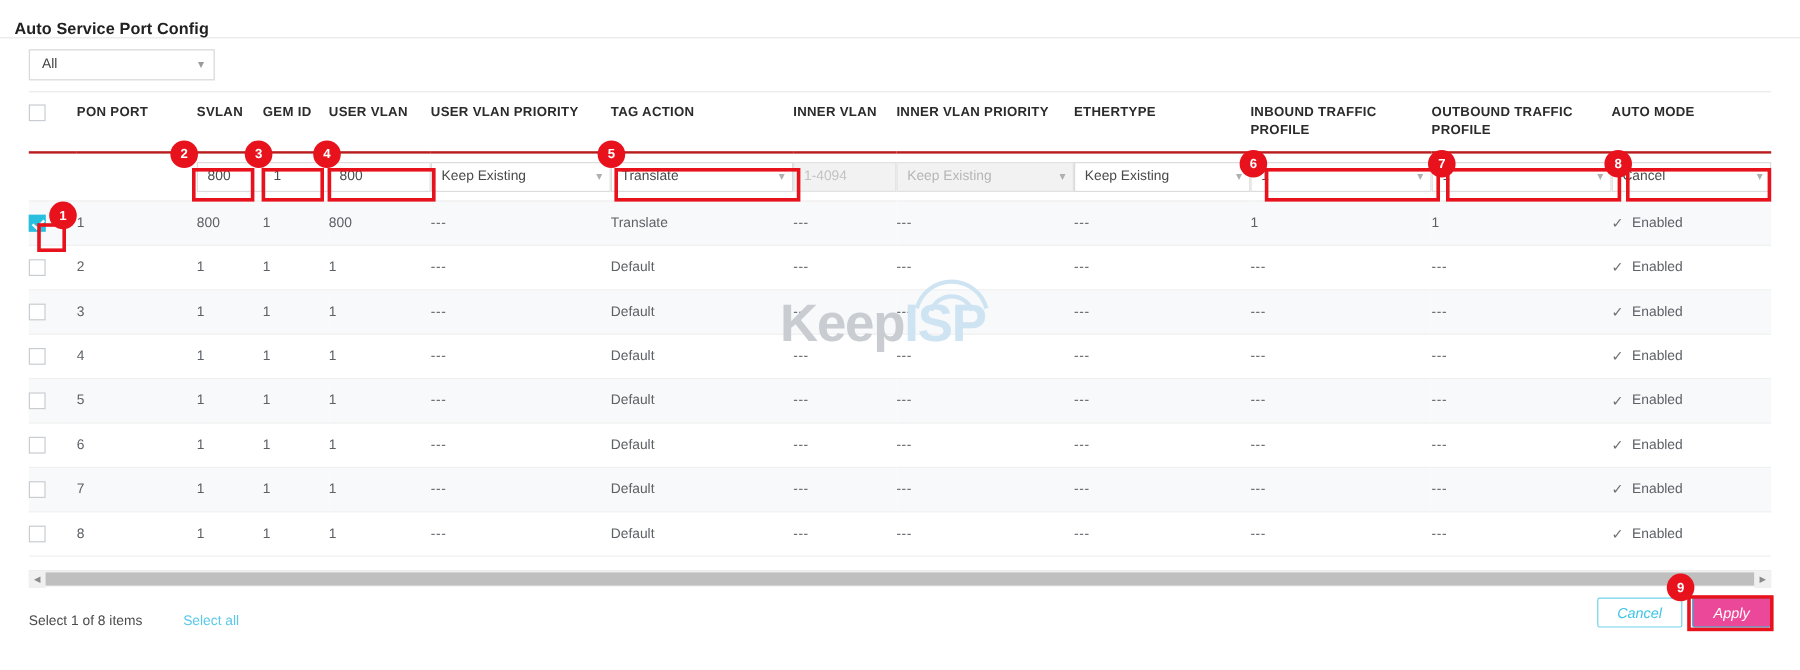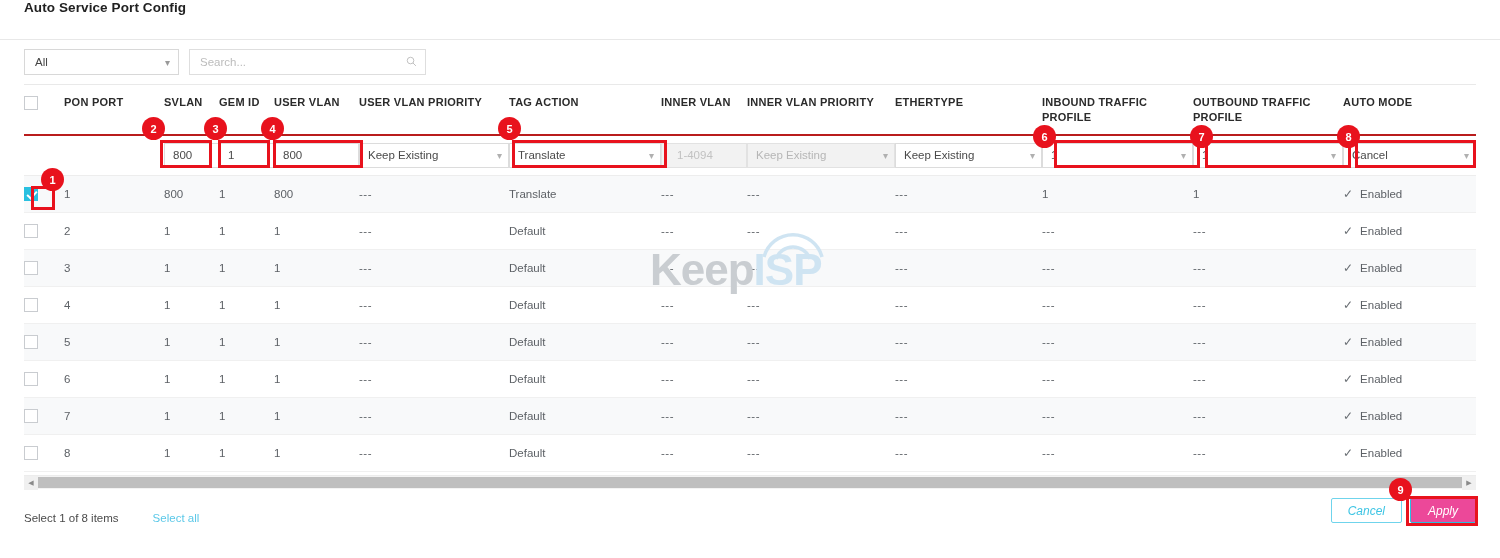--- a/index.html
+++ b/index.html
@@ -7,23 +7,23 @@
     margin: 0; padding: 0;
     width: 1500px; height: 558px;
     background: #ffffff;
     font-family: "Liberation Sans", sans-serif;
     overflow: hidden;
   }
   #root { position: relative; width: 1500px; height: 558px; background:#fff; }
 
   
   .title-bar {
-    height: 40px;
-    display: flex; align-items: flex-start;
-    padding-left: 24px;
+    height: 32px;
+    display: flex; align-items: flex-end;
+    padding-left: 12px;
     border-bottom: 1px solid #e8e8e8;
   }
   .title-bar .page-title {
     font-size: 13.5px; font-weight: bold; color: #212121; letter-spacing: .1px;
   }
 
   
   .filter-row {
     height: 44px;
     display: flex; align-items: center;
@@ -96,21 +96,21 @@
   }
 
   
   .ctl {
     height: 25px; background:#fff; border:1px solid #dcdcdc;
     display:flex; align-items:center; justify-content:space-between;
     font-size: 11.5px; color: #4a4a4a; padding: 0 6px 0 8px;
   }
   .ctl.disabled { background:#f2f2f2; color:#b6b6b6; border-color:#e2e2e2; }
   .ctl .caret { color:#b0b0b0; font-size: 10px; margin-left:4px; }
-  .ctl .ph { color:#c2c2c2;margin-left:7px; }
+  .ctl .ph { color:#c2c2c2; }
 
   .cell-pad { padding-right: 8px; }
 
   .dash { color:#9ba0a6; letter-spacing:.5px; }
   .tick { color:#6b7075; font-size:12px; margin-right:7px; }
   .am-cell { display:flex; align-items:center; }
 
   
   .wm {
     position: absolute; left: 650px; top: 245px;
@@ -167,29 +167,20 @@
 <div id="root">
 
   <div class="title-bar">
     <span class="page-title">Auto Service Port Config</span>
   </div>
 
   <div class="filter-row">
     <div class="sel-all">
       <span>All</span>
       <span class="caret">▾</span>
-    </div>
-    <div class="searchbox">
-      <span class="ph">Search...</span>
-      <span>
-        <svg viewBox="0 0 16 16">
-            <circle cx="6.6" cy="6.6" r="4.8" fill="none" stroke="#b9b9b9" stroke-width="1.3"></circle>
-            <line x1="10.2" y1="10.2" x2="14.4" y2="14.4" stroke="#b9b9b9" stroke-width="1.3"></line>
-          </svg>
-      </span>
     </div>
   </div>
 
   <div class="table-wrap">
     <table class="grid">
       <colgroup>
         <col class="c-chk">
           <col class="c-pon">
           <col class="c-sv">
           <col class="c-gem">

